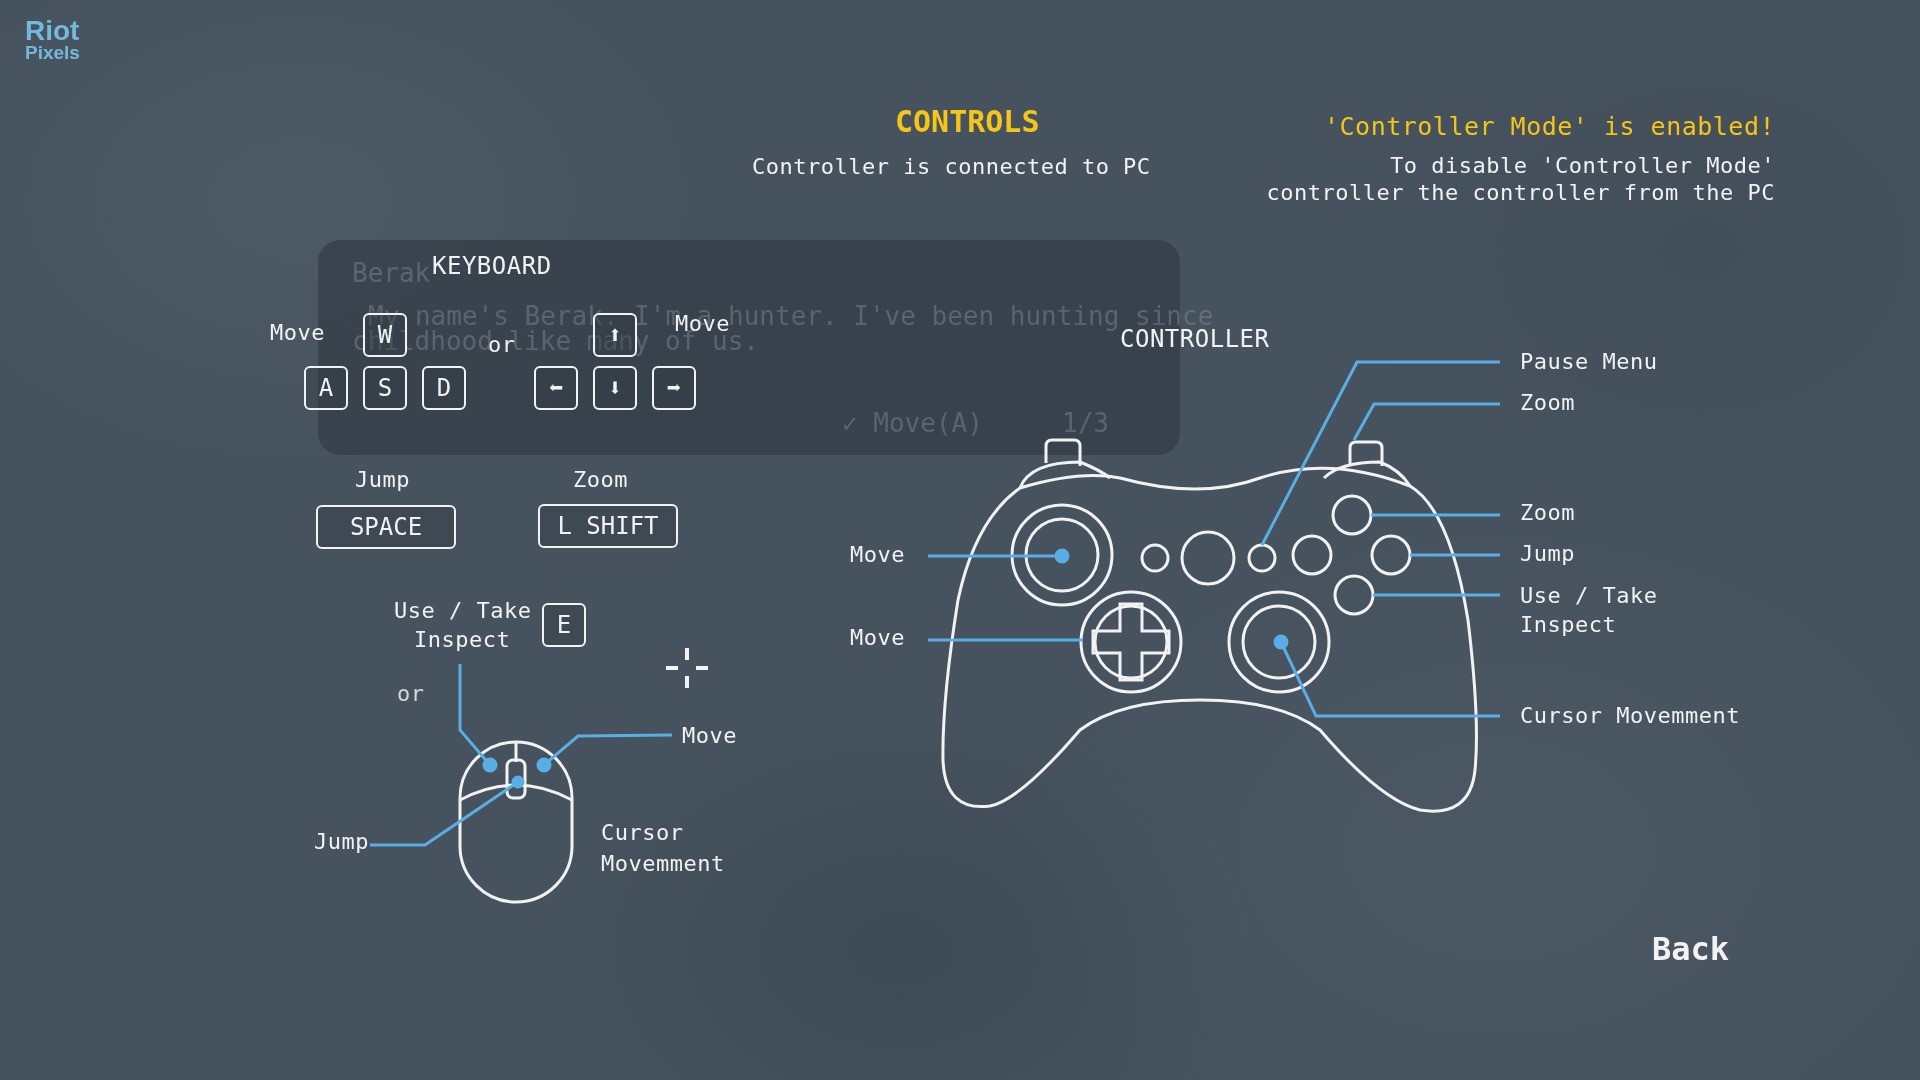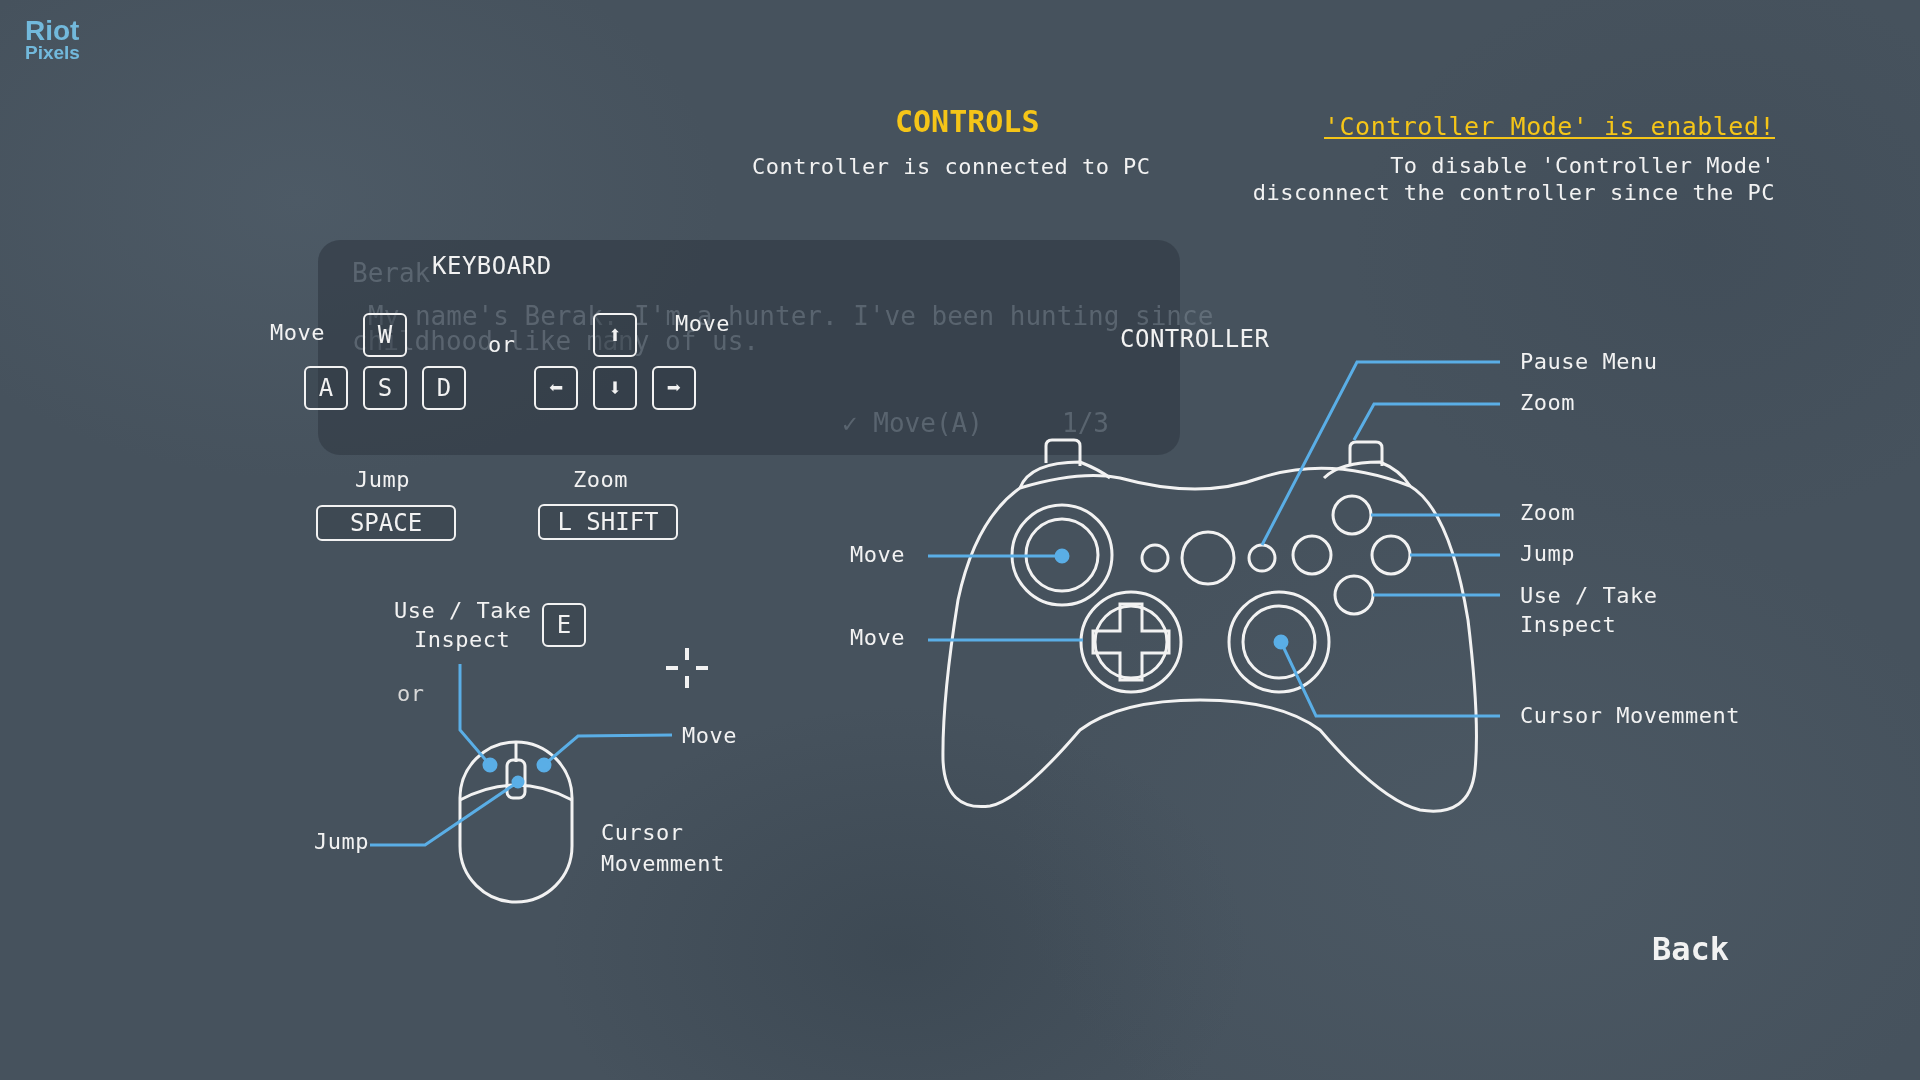--- a/index.html
+++ b/index.html
@@ -14,21 +14,21 @@
   .abs{position:absolute;white-space:nowrap;}
   .txt{font-size:22px;letter-spacing:0.5px;}
   .yellow{color:#f5c518;}
   .watermark{left:25px;top:20px;color:#7dd3fc;font-family:"Liberation Sans",sans-serif;font-weight:bold;line-height:22px;opacity:.8;}
   .watermark .a{font-size:28px;display:block;}
   .watermark .b{font-size:19px;display:block;}
   .ghost-box{left:318px;top:240px;width:862px;height:215px;background:rgba(52,62,72,0.75);border-radius:22px;}
   .ghost{color:rgba(130,142,152,0.45);font-size:26px;}
   .key{border:2px solid #f2f2f2;border-radius:6px;box-sizing:border-box;display:flex;align-items:center;justify-content:center;font-size:24px;color:#f2f2f2;background:rgba(50,60,70,0.4);}
   .key.sq{width:44px;height:44px;}
-  .key.wide{width:140px;height:36px;}
+  .key.wide{width:140px;height:44px;}
   .title{font-size:30px;font-weight:bold;}
   .back{font-size:32px;font-weight:bold;}
   svg{position:absolute;left:0;top:0;}
 </style>
 </head>
 <body>
 
 <div class="abs watermark">
   <span class="a">Riot</span>
   <span class="b">Pixels</span>
@@ -37,23 +37,23 @@
 <div class="abs ghost-box"></div>
 <div class="abs ghost" style="left:352px;top:258px;">Berak</div>
 <div class="abs ghost" style="left:368px;top:294px;margin-top:7px;">My name's Berak. I'm a hunter. I've been hunting since</div>
 <div class="abs ghost" style="left:352px;top:326px;">childhood like many of us.</div>
 <div class="abs ghost" style="left:842px;top:408px;">✓ <span>Move(A)</span></div>
 <div class="abs ghost" style="left:1062px;top:408px;">1/3</div>
 
 <div class="abs title yellow" style="left:873px;top:104px;margin-left:22px;">CONTROLS</div>
 <div class="abs txt" style="left:752px;top:154px;">Controller is connected to PC</div>
 
-<div class="abs txt yellow" style="right:145px;top:112px;font-size:25px;text-decoration:underline;">'Controller Mode' is enabled!</div>
+<div class="abs txt yellow" style="right:145px;top:112px;font-size:25px;">'Controller Mode' is enabled!</div>
 <div class="abs txt" style="right:145px;top:153px;">To disable 'Controller Mode'</div>
-<div class="abs txt" style="right:145px;top:180px;">disconnect the controller since the PC</div>
+<div class="abs txt" style="right:145px;top:180px;">controller the controller from the PC</div>
 
 <div class="abs txt" style="left:432px;top:242px;font-size:24px;margin-top:10px;">KEYBOARD</div>
 <div class="abs txt" style="left:270px;top:320px;">Move</div>
 
 <div class="abs key sq" style="left:363px;top:313px;">W</div>
 <div class="abs key sq" style="left:304px;top:366px;">A</div>
 <div class="abs key sq" style="left:363px;top:366px;">S</div>
 <div class="abs key sq" style="left:422px;top:366px;">D</div>
 
 <div class="abs txt" style="left:488px;top:332px;">or</div>

